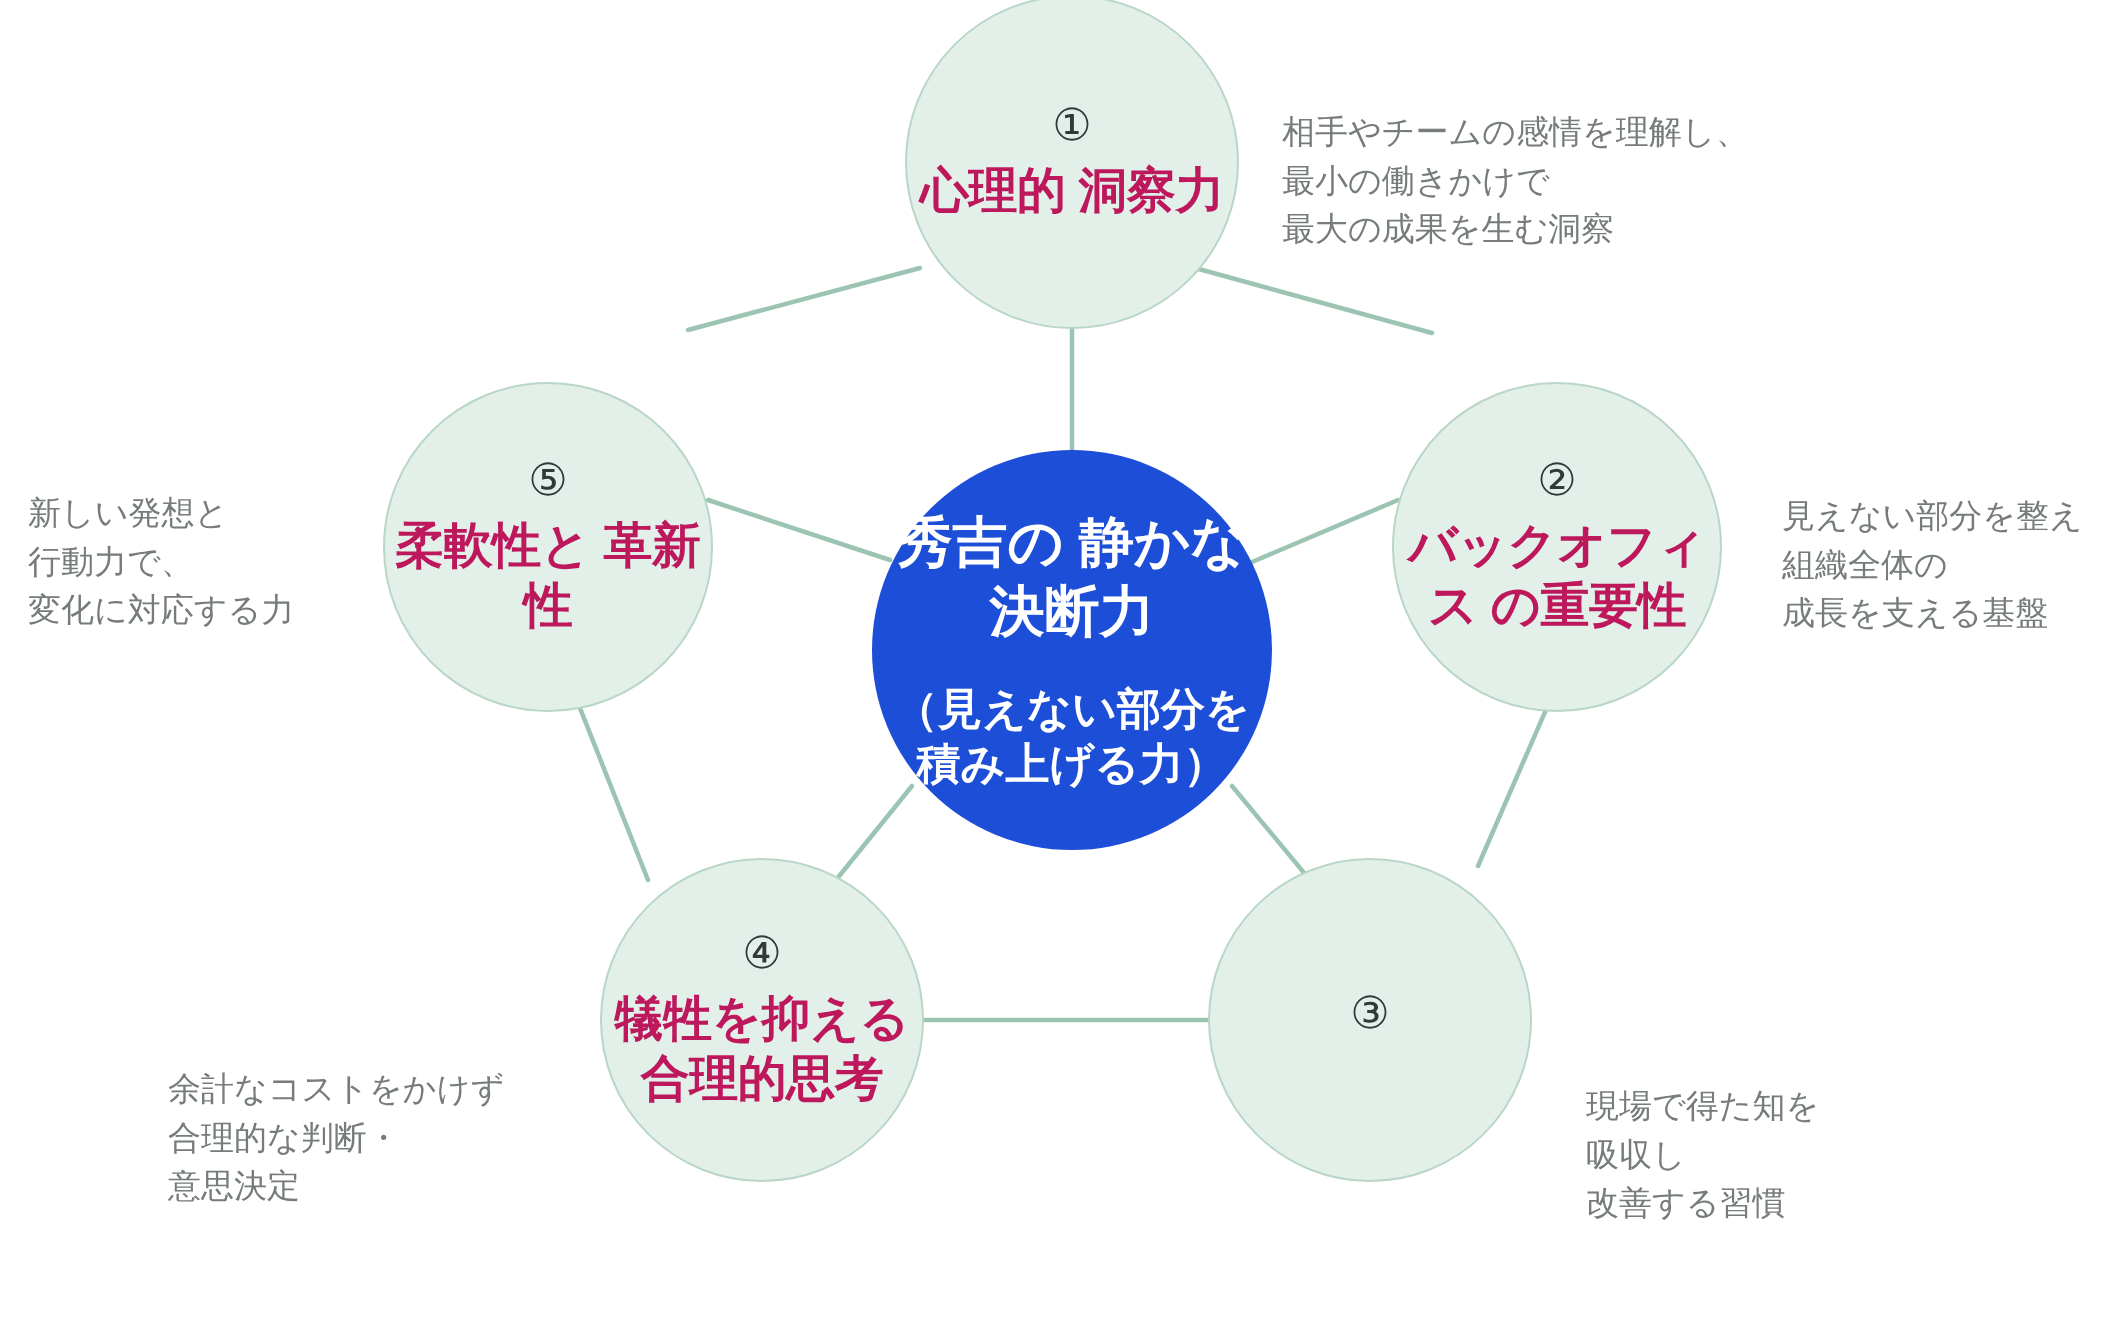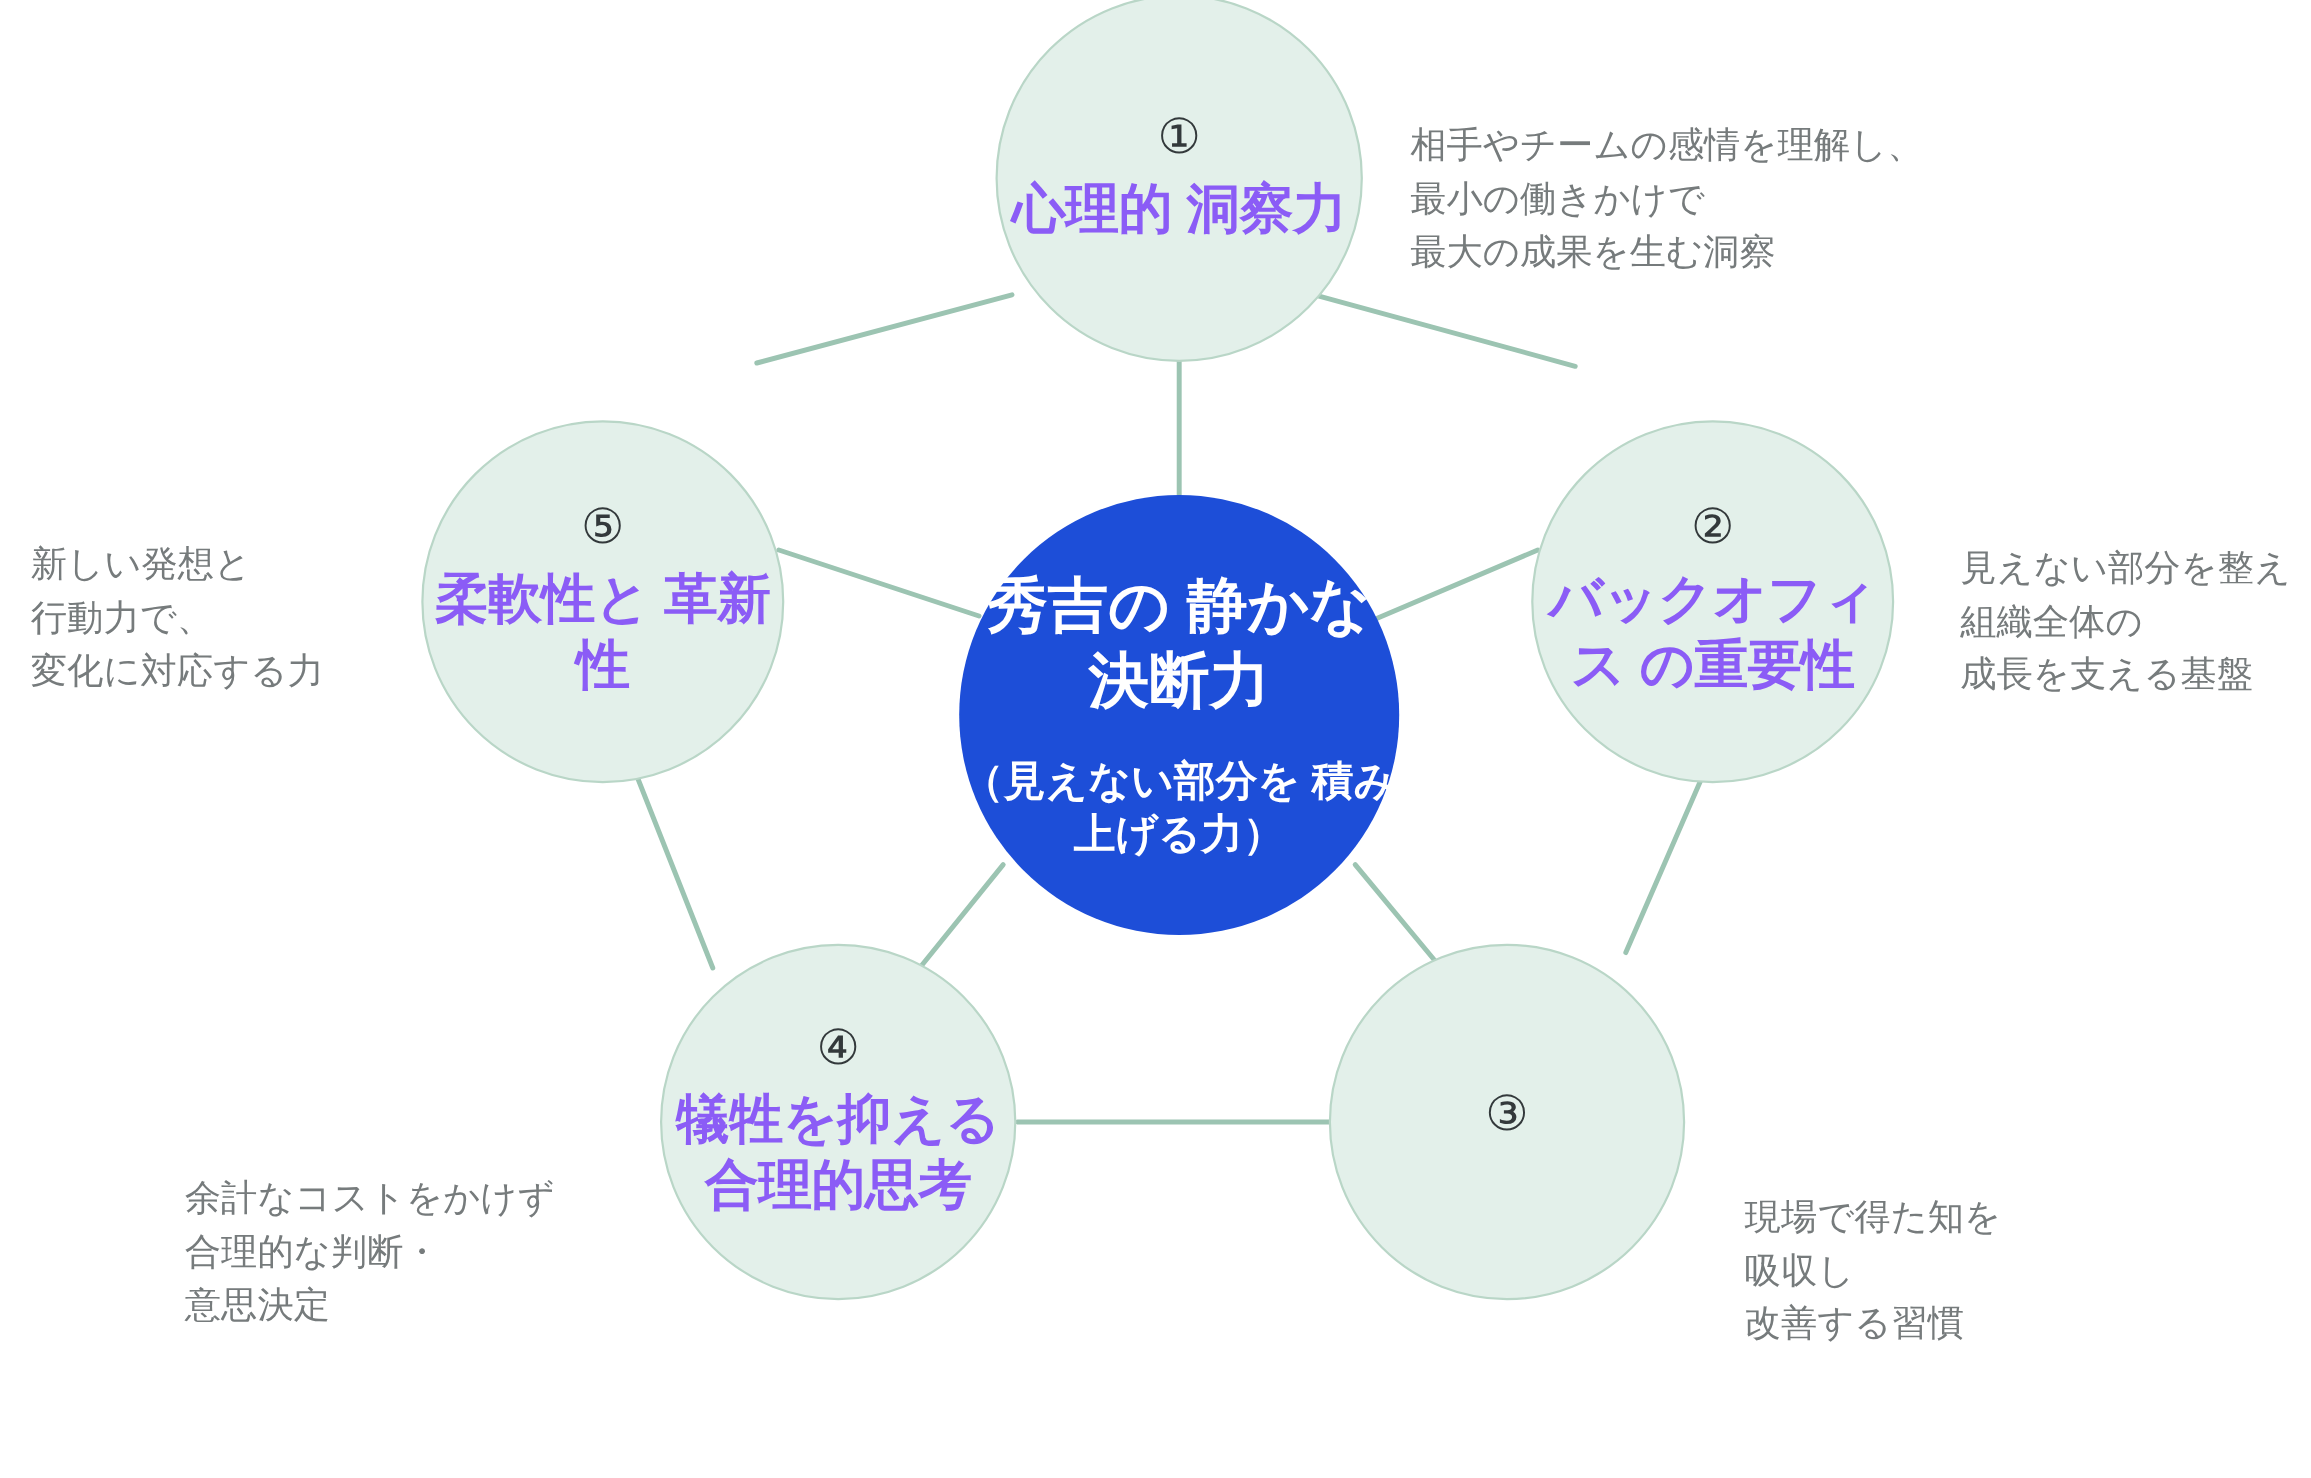--- a/index.html
+++ b/index.html
@@ -46,32 +46,32 @@
     font-size: 44px;
     line-height: 1;
     color: #33393b;
     font-weight: 400;
     margin-bottom: 14px;
   }
   .leaf-title {
     font-size: 49px;
     line-height: 1.22;
     font-weight: bold;
-    color: #8b5cf6;
+    color: #be185d;
     letter-spacing: -0.5px;
   }
   .core-title {
     font-size: 55px;
     line-height: 1.24;
     font-weight: bold;
     color: #ffffff;
     letter-spacing: 0px;
   }
   .core-sub {
-    font-size: 38px;
+    font-size: 44px;
     line-height: 1.26;
     font-weight: bold;
     color: #ffffff;
     margin-top: 36px;
   }
   .note {
     position: absolute;
     font-size: 33px;
     line-height: 1.47;
     color: #767b7c;

